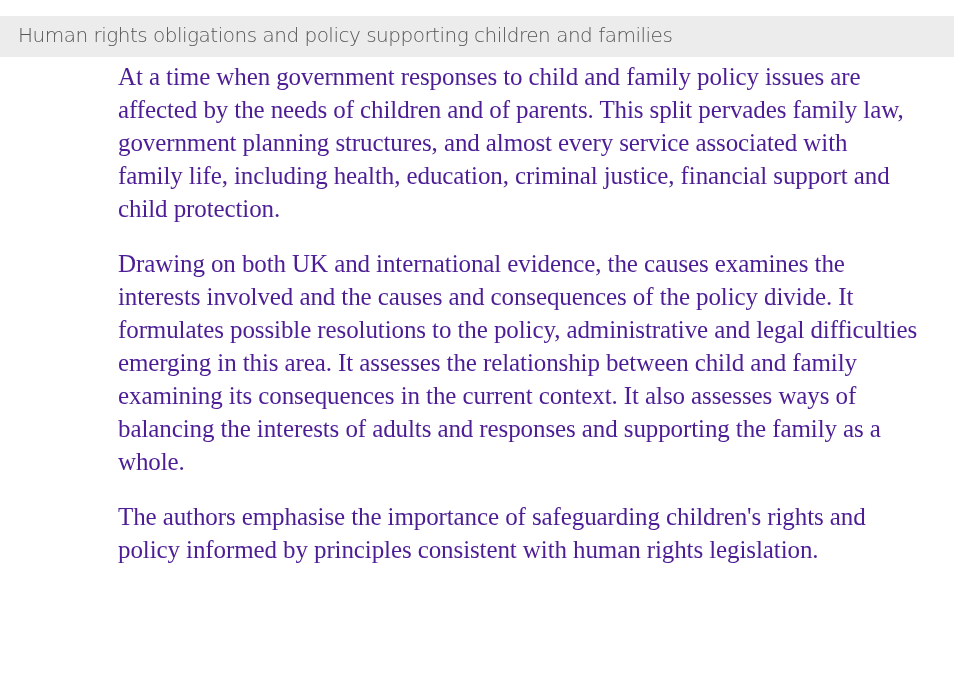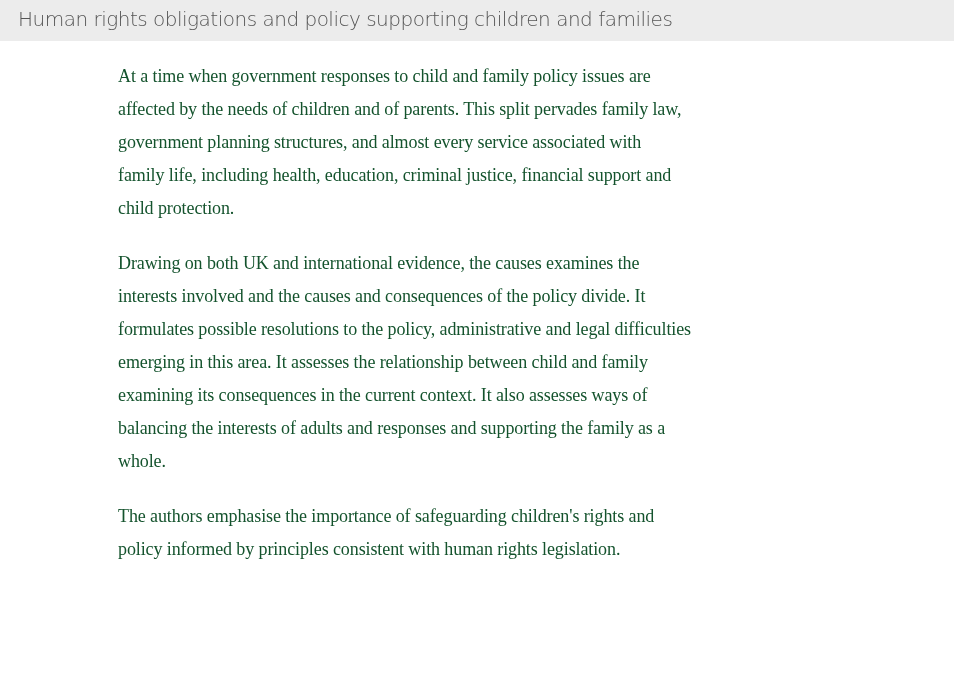--- a/index.html
+++ b/index.html
@@ -9,21 +9,21 @@
     }
     body {
       width: 954px;
       height: 689px;
       overflow: hidden;
       position: relative;
     }
     .header-bar {
       position: absolute;
       left: 0;
-      top: 0;
+      top: 16px;
       width: 954px;
       height: 41px;
       background: #ececec;
       text-decoration: underline;
     }
     .header-title {
       position: absolute;
       left: 18px;
       top: 5px;
       margin: 0;
@@ -37,23 +37,23 @@
     }
     .content {
       position: absolute;
       left: 118px;
       top: 60px;
       width: 770px;
     }
     .paragraph {
       margin: 0 0 22px 0;
       font-family: "Liberation Serif", serif;
-      font-size: 18px;
+      font-size: 25px;
       line-height: 33px;
-      color: #14532d;
+      color: #4c1d95;
       letter-spacing: -0.1px;
     }
     .line {
       display: block;
       white-space: nowrap;
     }
   </style>
 </head>
 <body>
 

